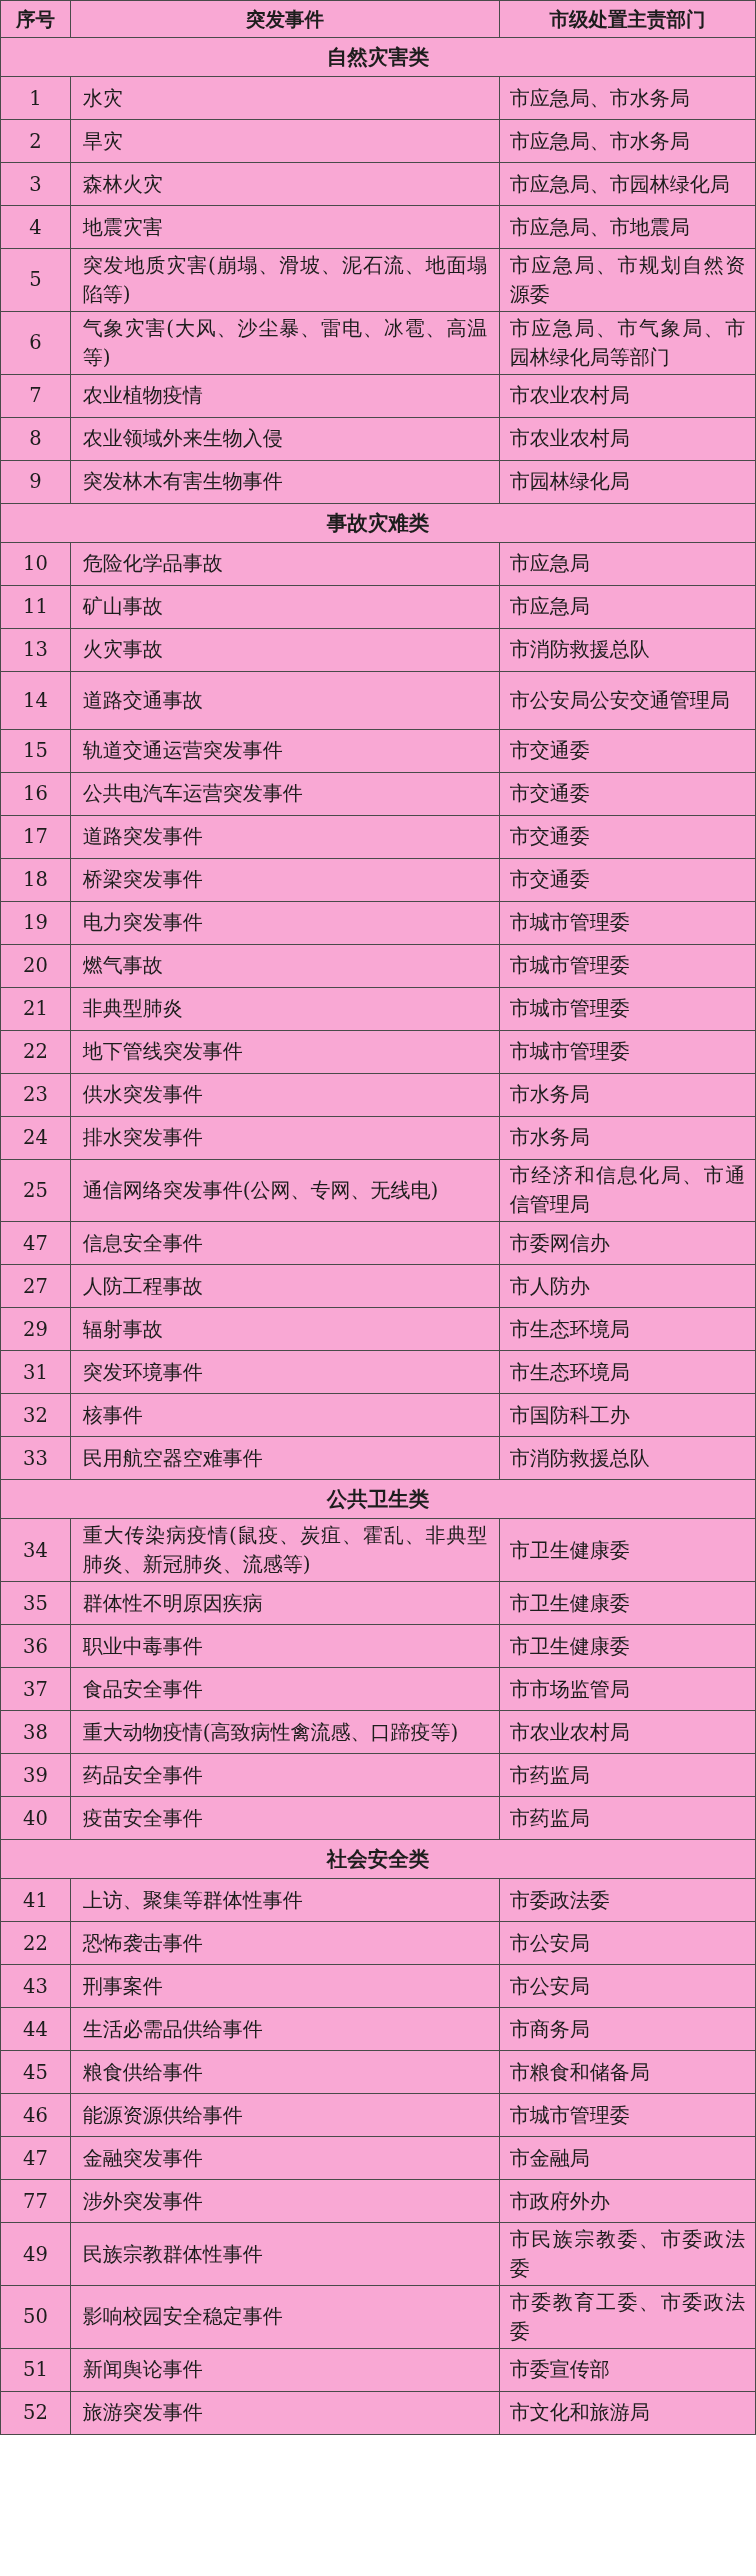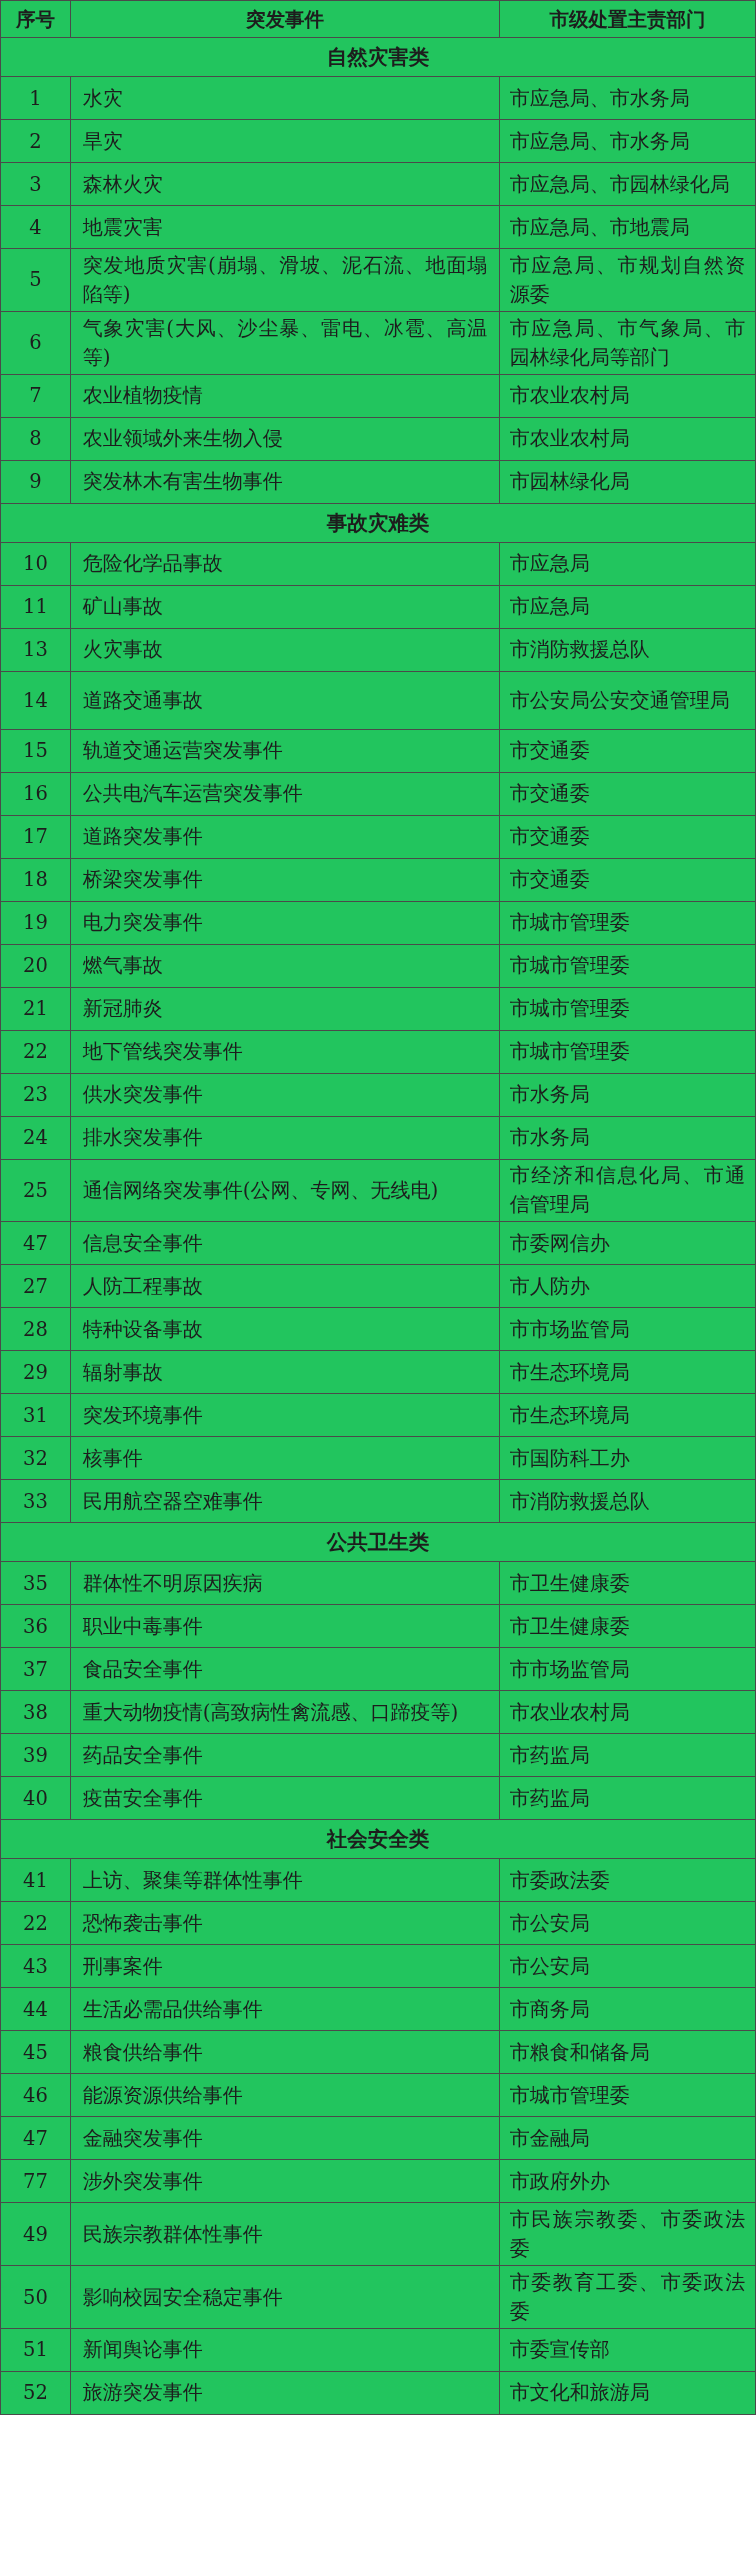--- a/index.html
+++ b/index.html
@@ -4,21 +4,21 @@
 <style>
   html, body {
     margin: 0;
     padding: 0;
     background: #ffffff;
     color: #1d1d1d;
     font-family: "DejaVu Serif", serif;
   }
   .page {
     width: 757px;
-    background: #22c55e;
+    background: #f9a8d4;
   }
   table.doc-table {
     width: 755px;
     border-collapse: collapse;
     table-layout: fixed;
     border: 1.9px solid #3c3c3c;
   }
   table.doc-table th,
   table.doc-table td {
     border: 1px solid #4a4a4a;
@@ -177,21 +177,21 @@
           <td class="event-cell">电力突发事件</td>
           <td class="dept-cell">市城市管理委</td>
         </tr>
         <tr class="data-row">
           <td class="num-cell">20</td>
           <td class="event-cell">燃气事故</td>
           <td class="dept-cell">市城市管理委</td>
         </tr>
         <tr class="data-row">
           <td class="num-cell">21</td>
-          <td class="event-cell">新冠肺炎</td>
+          <td class="event-cell">非典型肺炎</td>
           <td class="dept-cell">市城市管理委</td>
         </tr>
         <tr class="data-row">
           <td class="num-cell">22</td>
           <td class="event-cell">地下管线突发事件</td>
           <td class="dept-cell">市城市管理委</td>
         </tr>
         <tr class="data-row">
           <td class="num-cell">23</td>
           <td class="event-cell">供水突发事件</td>
@@ -211,25 +211,20 @@
           <td class="num-cell">47</td>
           <td class="event-cell">信息安全事件</td>
           <td class="dept-cell">市委网信办</td>
         </tr>
         <tr class="data-row">
           <td class="num-cell">27</td>
           <td class="event-cell">人防工程事故</td>
           <td class="dept-cell">市人防办</td>
         </tr>
         <tr class="data-row">
-          <td class="num-cell">28</td>
-          <td class="event-cell">特种设备事故</td>
-          <td class="dept-cell">市市场监管局</td>
-        </tr>
-        <tr class="data-row">
           <td class="num-cell">29</td>
           <td class="event-cell">辐射事故</td>
           <td class="dept-cell">市生态环境局</td>
         </tr>
         <tr class="data-row">
           <td class="num-cell">31</td>
           <td class="event-cell">突发环境事件</td>
           <td class="dept-cell">市生态环境局</td>
         </tr>
         <tr class="data-row">
@@ -237,20 +232,25 @@
           <td class="event-cell">核事件</td>
           <td class="dept-cell">市国防科工办</td>
         </tr>
         <tr class="data-row">
           <td class="num-cell">33</td>
           <td class="event-cell">民用航空器空难事件</td>
           <td class="dept-cell">市消防救援总队</td>
         </tr>
         <tr>
           <td colspan="3" class="section-cell">公共卫生类</td>
+        </tr>
+        <tr class="data-row tall">
+          <td class="num-cell">34</td>
+          <td class="event-cell">重大传染病疫情(鼠疫、炭疽、霍乱、非典型肺炎、新冠肺炎、流感等)</td>
+          <td class="dept-cell">市卫生健康委</td>
         </tr>
         <tr class="data-row">
           <td class="num-cell">35</td>
           <td class="event-cell">群体性不明原因疾病</td>
           <td class="dept-cell">市卫生健康委</td>
         </tr>
         <tr class="data-row">
           <td class="num-cell">36</td>
           <td class="event-cell">职业中毒事件</td>
           <td class="dept-cell">市卫生健康委</td>

